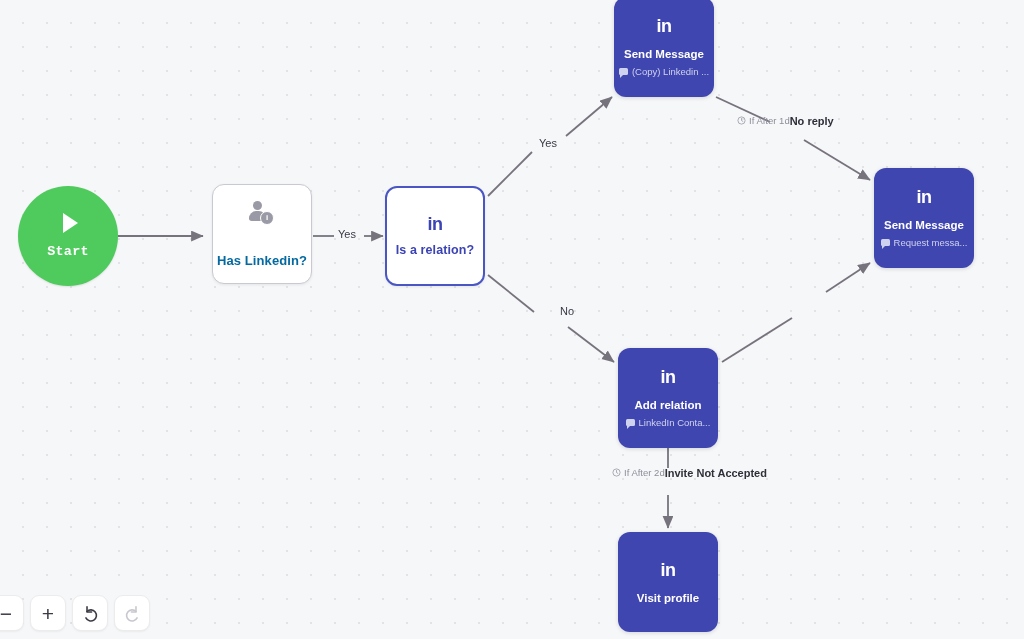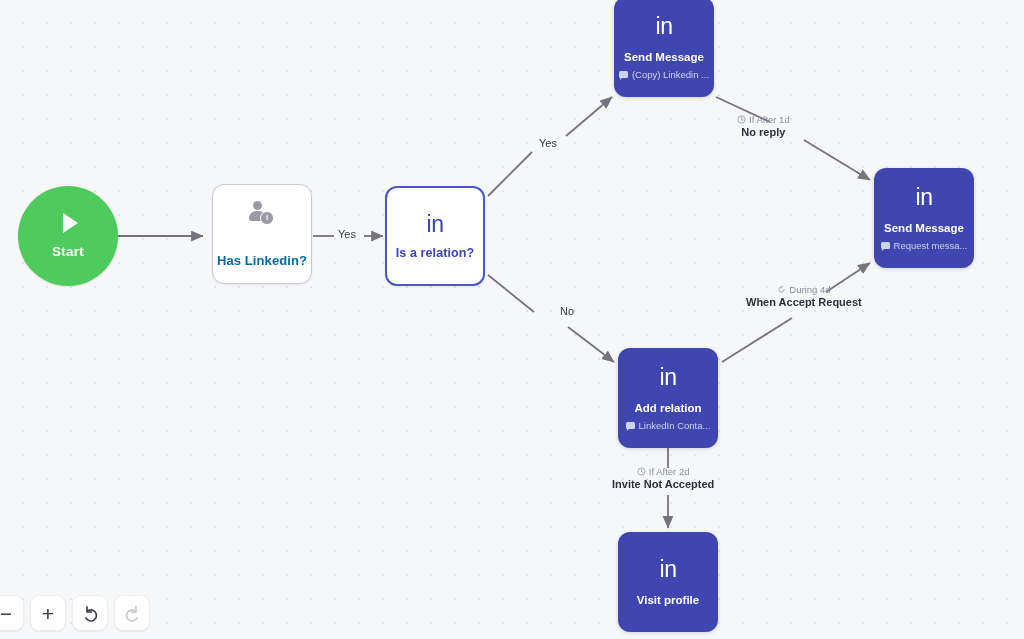--- a/index.html
+++ b/index.html
@@ -112,22 +112,22 @@
     border: 1.5px solid #ffffff;
     color: #ffffff;
     font-size: 8px;
     font-weight: bold;
     line-height: 11px;
     text-align: center;
   }
 
   
   .in-logo {
-    font-size: 23px;
-    font-weight: normal;
+    font-size: 18px;
+    font-weight: bold;
     letter-spacing: -0.5px;
     line-height: 1;
   }
   .in-blue { color: #3b43b5; }
   .in-white { color: #ffffff; }
 
   
   .node-action {
     width: 100px;
     height: 100px;
@@ -183,21 +183,21 @@
     white-space: nowrap;
   }
   .edge-label-plain {
     font-weight: normal;
     color: #3a3a46;
     font-size: 11px;
   }
   .cond-label {
     position: absolute;
     display: flex;
-    flex-direction: column;
+    flex-direction: row;
     align-items: center;
     white-space: nowrap;
   }
   .cond-top {
     display: flex;
     align-items: center;
     gap: 3px;
     color: #8e8e9b;
     font-size: 9.5px;
   }
@@ -259,21 +259,21 @@
     <path d="M716,97 L770,122" stroke="#77737d" stroke-width="1.8" fill="none"></path>
     <path d="M804,140 L870,180" stroke="#77737d" stroke-width="1.8" fill="none" marker-end="url(#arrow)"></path>
 
     <path d="M722,362 L792,318" stroke="#77737d" stroke-width="1.8" fill="none"></path>
     <path d="M826,292 L870,263" stroke="#77737d" stroke-width="1.8" fill="none" marker-end="url(#arrow)"></path>
 
     <path d="M668,448 L668,468" stroke="#77737d" stroke-width="1.8" fill="none"></path>
     <path d="M668,495 L668,528" stroke="#77737d" stroke-width="1.8" fill="none" marker-end="url(#arrow)"></path>
   </svg>
 
-  <div class="node node-start" style="left:18px; top:186px;">
+  <div class="node node-start" style="left:18px; top:186px;font-family:Liberation Mono, monospace;">
     <div class="play-icon"></div>
     <div class="start-label">Start</div>
   </div>
 
   <div class="node node-card node-gray" style="left:212px; top:184px;">
     <div class="person-icon">
       <div class="head"></div>
       <div class="body"></div>
       <div class="badge">i</div>
     </div>
@@ -327,30 +327,20 @@
     <div class="cond-top">
       <svg class="clock-ico" viewBox="0 0 20 20">
         <circle cx="10" cy="10" r="8" fill="none" stroke="#9a9aa6" stroke-width="1.8"></circle>
         <path d="M10,5.5 L10,10 L13,12" fill="none" stroke="#9a9aa6" stroke-width="1.8" stroke-linecap="round"></path>
       </svg>
       <span>If After 1d</span>
     </div>
     <div class="cond-bottom">No reply</div>
   </div>
 
-  <div class="cond-label" style="left:746px; top:284px;">
-    <div class="cond-top">
-      <svg class="clock-ico" viewBox="0 0 20 20">
-        <path d="M16,10 A6,6 0 1,1 10,4" fill="none" stroke="#9a9aa6" stroke-width="1.9" stroke-linecap="round"></path>
-        <path d="M10,1.4 L10,6.4 L13.6,4.0 z" fill="#9a9aa6"></path>
-      </svg>
-      <span>During 4d</span>
-    </div>
-    <div class="cond-bottom">When Accept Request</div>
-  </div>
 
   <div class="cond-label" style="left:612px; top:466px;">
     <div class="cond-top">
       <svg class="clock-ico" viewBox="0 0 20 20">
         <circle cx="10" cy="10" r="8" fill="none" stroke="#9a9aa6" stroke-width="1.8"></circle>
         <path d="M10,5.5 L10,10 L13,12" fill="none" stroke="#9a9aa6" stroke-width="1.8" stroke-linecap="round"></path>
       </svg>
       <span>If After 2d</span>
     </div>
     <div class="cond-bottom">Invite Not Accepted</div>

